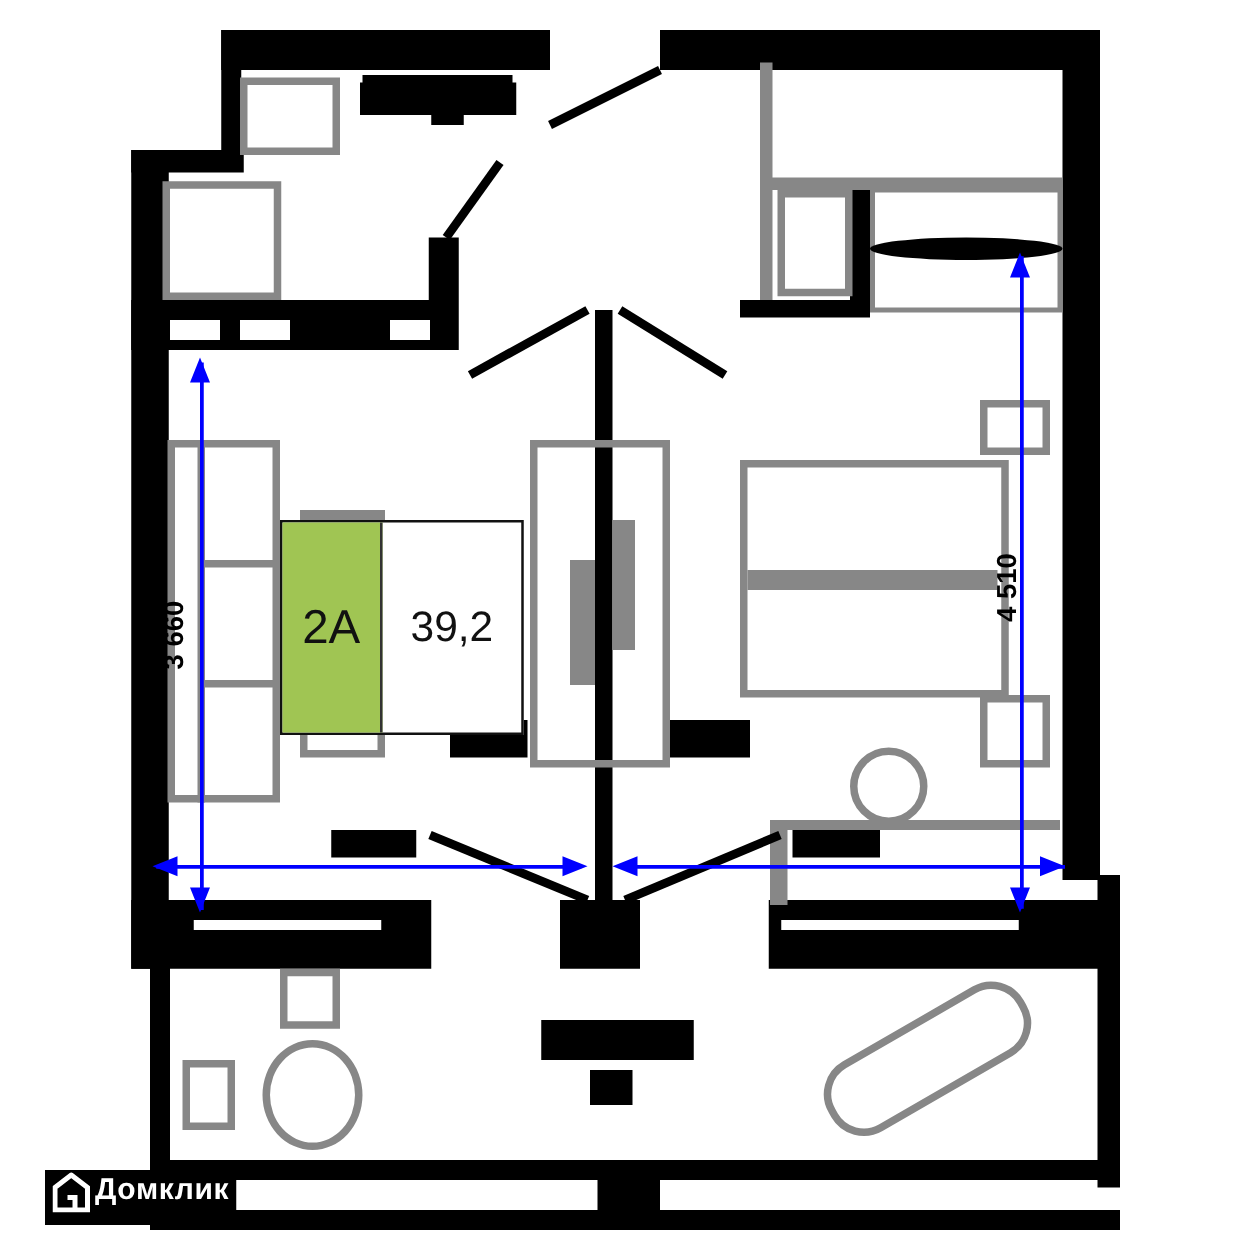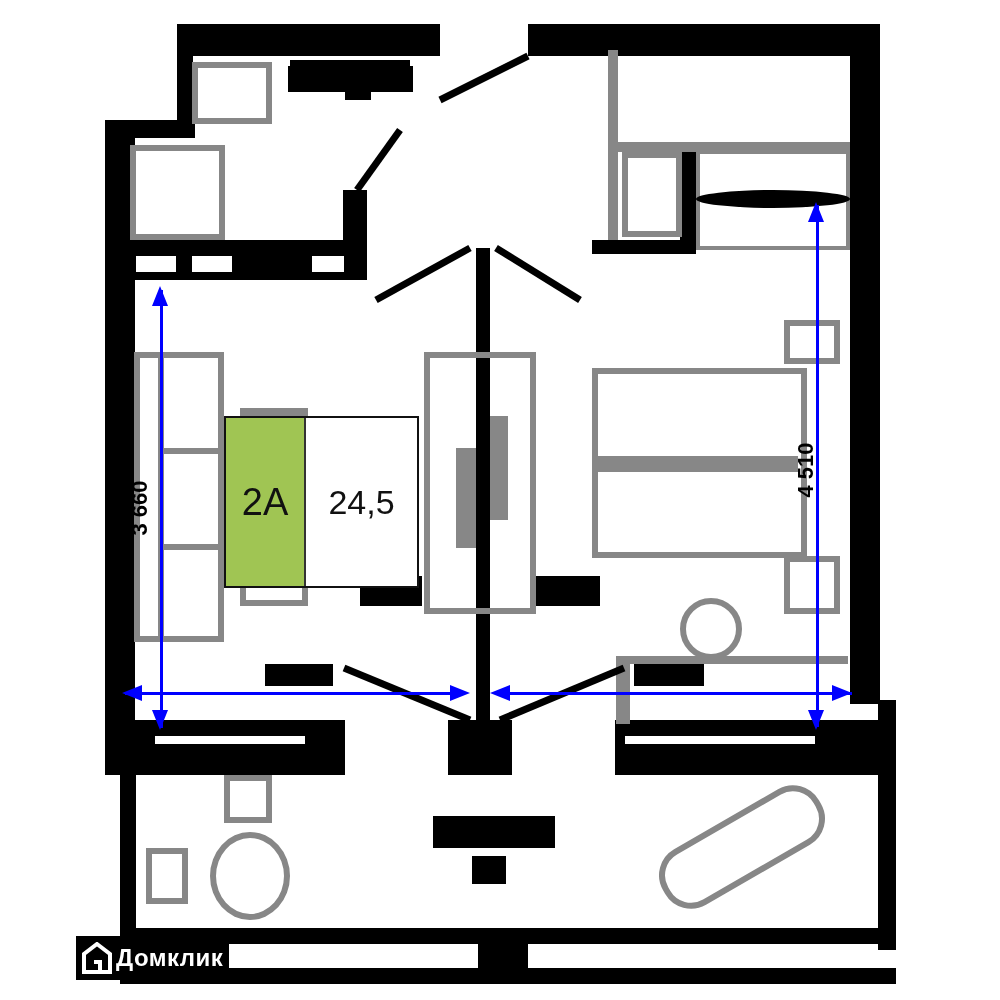--- a/index.html
+++ b/index.html
@@ -8,21 +8,21 @@
   .wall { position:absolute; background:#000; }
   .gray { position:absolute; border:6px solid #878787; box-sizing:border-box; background:transparent; }
   .grayfill { position:absolute; background:#878787; }
   .redact { position:absolute; background:#000; }
   .dim-h { position:absolute; height:3px; background:#0000ff; }
   .dim-v { position:absolute; width:3px; background:#0000ff; }
   .label-box { position:absolute; left:224px; top:416px; width:195px; height:172px; border:2px solid #111; box-sizing:border-box; display:flex; background:#fff; }
   .label-type { width:80px; height:100%; display:flex; align-items:center; justify-content:center; font-size:38px; color:#111; border-right:2px solid #333; box-sizing:border-box; }
   .label-area { flex:1; display:flex; align-items:center; justify-content:center; font-size:34px; color:#111; }
   .rot-text { position:absolute; font-weight:bold; font-size:22px; color:#000; white-space:nowrap; transform-origin:center; }
-  .logo { position:absolute; left:36px; top:936px; height:40px; display:flex; align-items:center; gap:4px; background:#000; padding:2px 6px;margin-left:40px; }
+  .logo { position:absolute; left:36px; top:936px; height:40px; display:flex; gap:4px; background:#000; padding:2px 6px; }
   .logo-text { color:#fff; font-weight:bold; font-size:24px; letter-spacing:0.5px; }
   svg { position:absolute; left:0; top:0; }
 </style>
 </head>
 <body>
 
 <div class="abs" style="left:0;top:0;width:1000px;height:1000px;">
 
   <div class="wall" style="left:177px;top:24px;width:263px;height:32px;"></div>
   <div class="wall" style="left:528px;top:24px;width:352px;height:32px;"></div>
@@ -124,21 +124,21 @@
   <div class="redact" style="left:288px;top:66px;width:125px;height:26px;"></div>
   <div class="redact" style="left:360px;top:576px;width:62px;height:30px;"></div>
   <div class="redact" style="left:536px;top:576px;width:64px;height:30px;"></div>
   <div class="redact" style="left:265px;top:664px;width:68px;height:22px;"></div>
   <div class="redact" style="left:634px;top:664px;width:70px;height:22px;"></div>
   <div class="redact" style="left:433px;top:816px;width:122px;height:32px;"></div>
   <div class="redact" style="left:472px;top:856px;width:34px;height:28px;"></div>
 
   <div class="label-box">
     <div class="label-type" style="background:#a0c553;">2A</div>
-    <div class="label-area">24,5</div>
+    <div class="label-area">39,2</div>
   </div>
 
   <div class="logo">
     <svg width="30" height="32" viewBox="0 0 30 32" style="position:static;">
       <path d="M15 2 L28 12 L28 30 L2 30 L2 12 Z" fill="none" stroke="#fff" stroke-width="4"></path>
       <path d="M12 20 L18 20 L18 30" fill="none" stroke="#fff" stroke-width="4"></path>
     </svg>
     <span class="logo-text">Домклик</span>
   </div>
 

